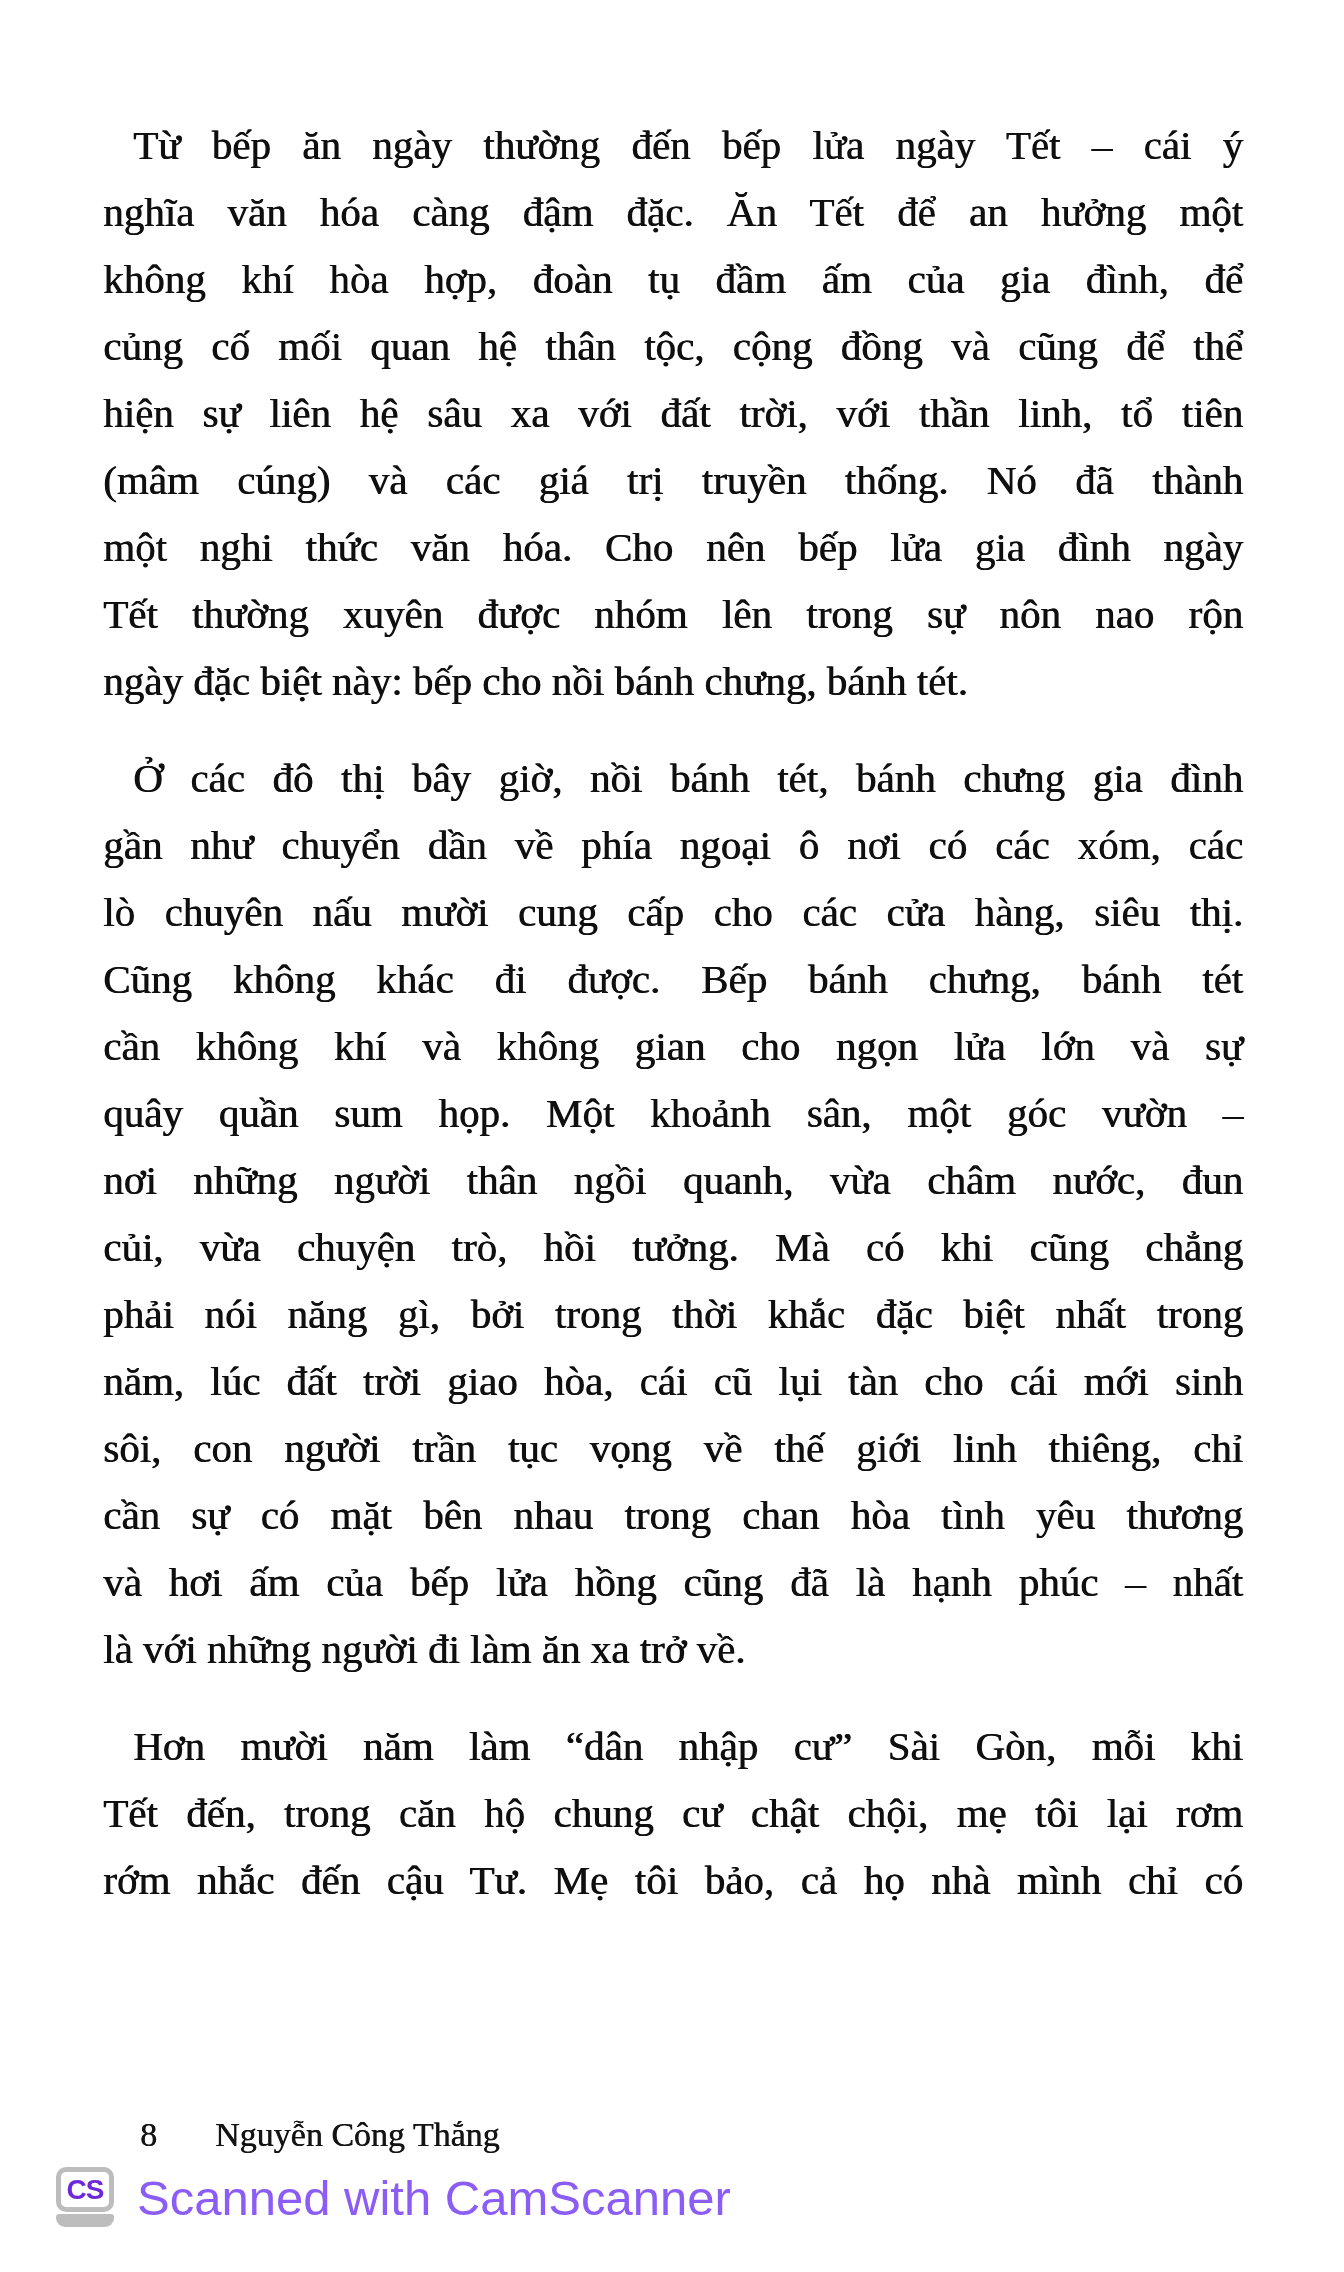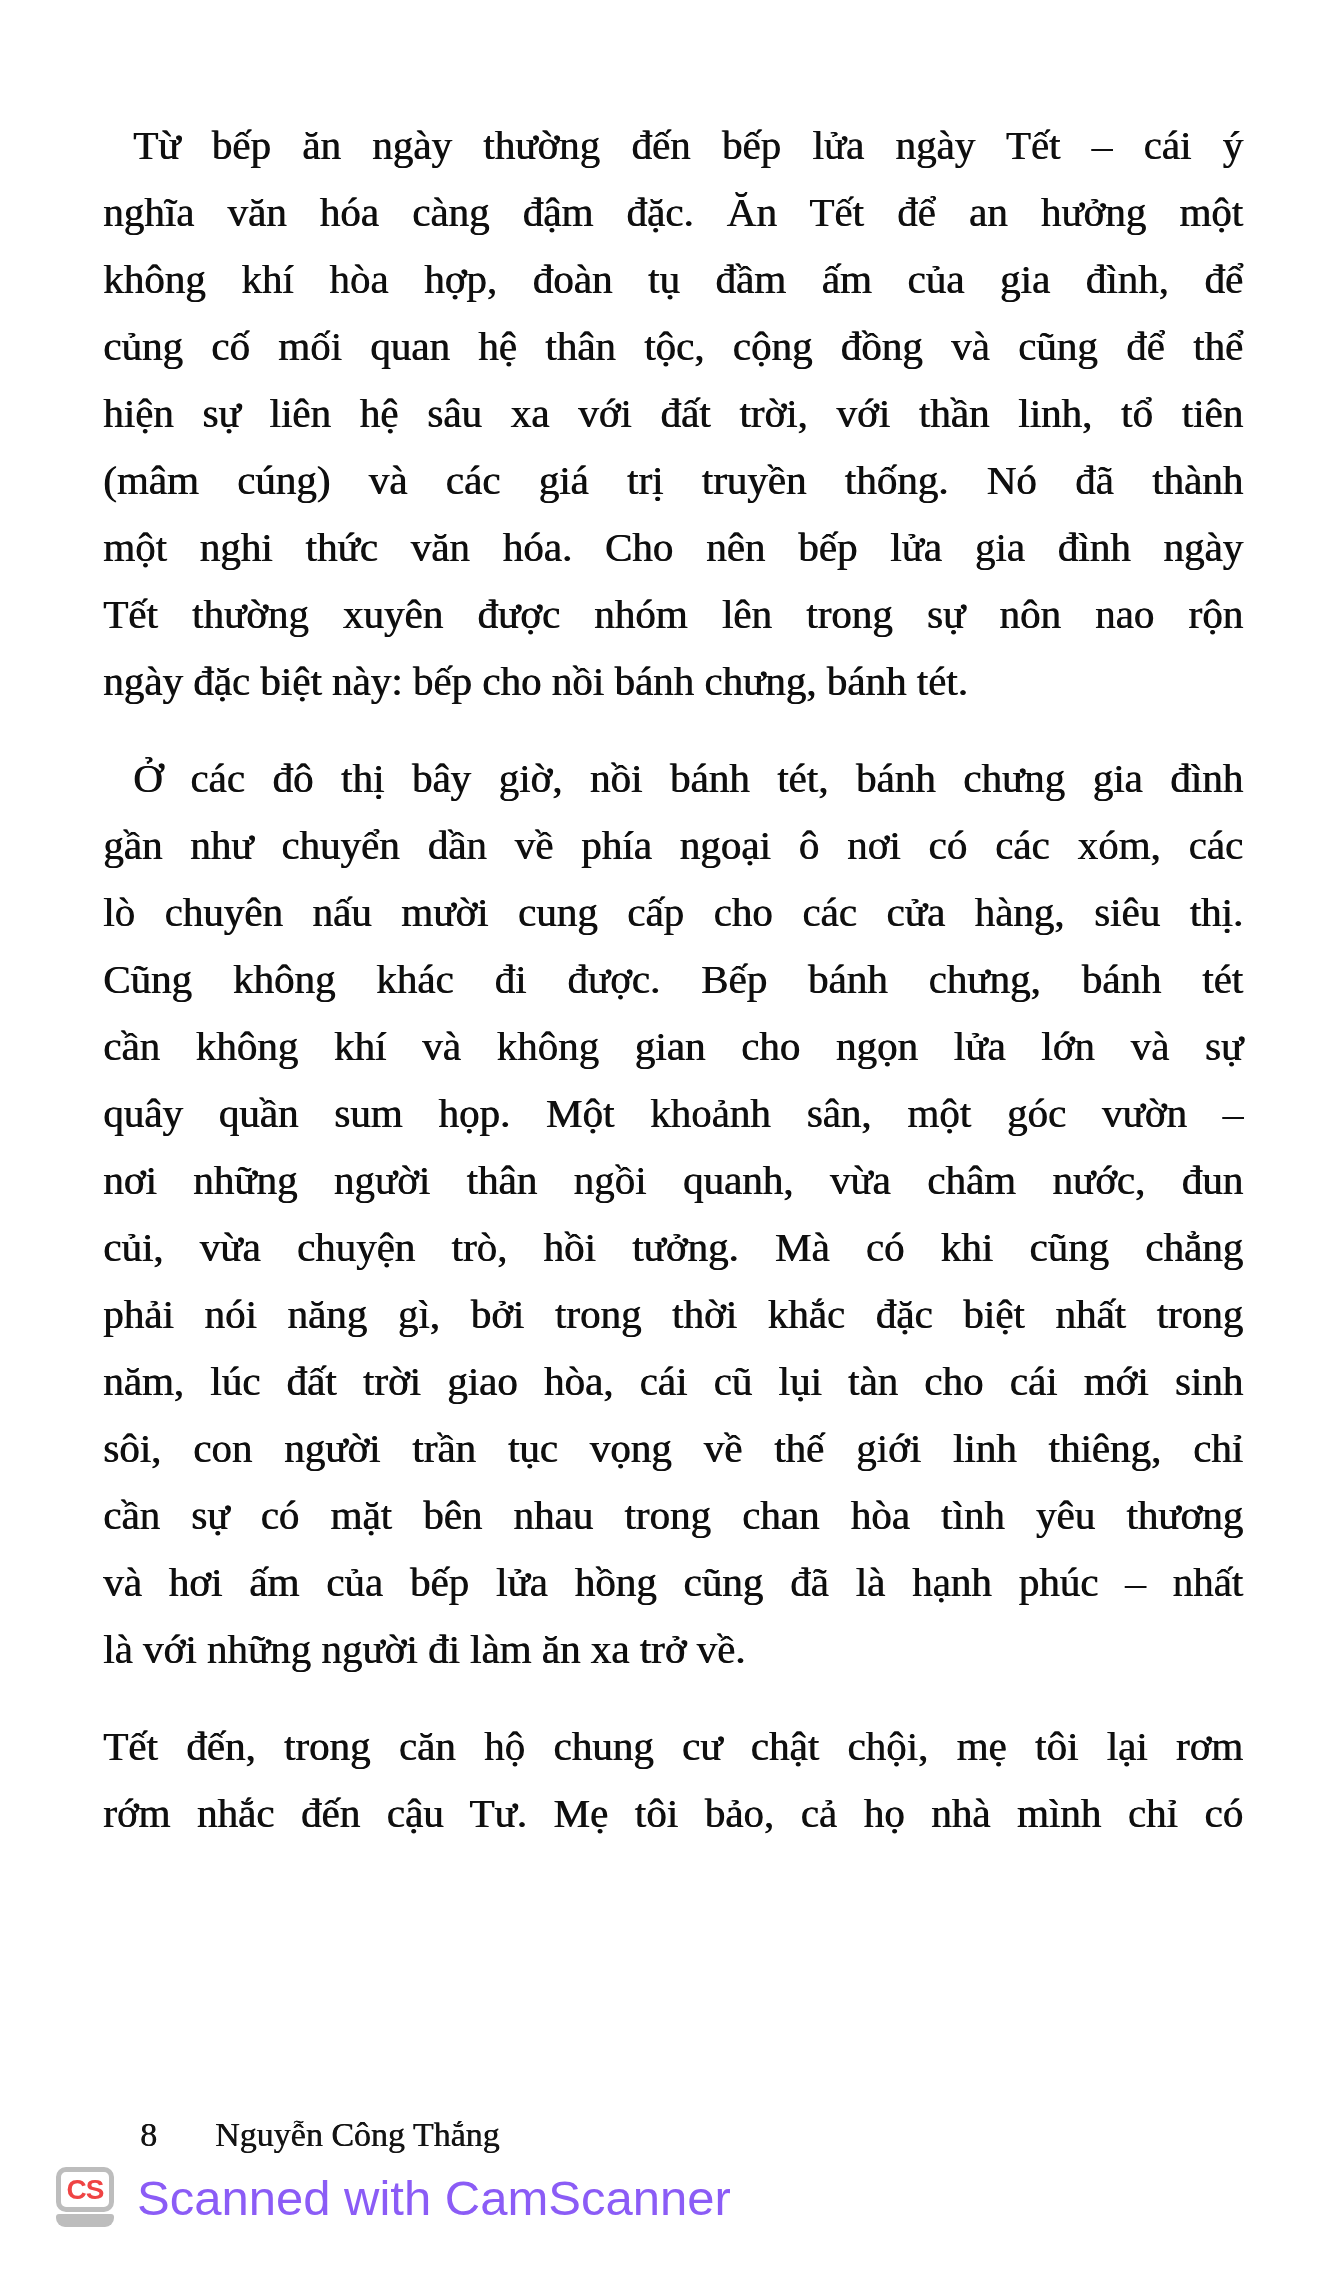--- a/index.html
+++ b/index.html
@@ -55,21 +55,21 @@
     height: 45px;
     border: 5px solid #bdbdbd;
     border-radius: 10px;
     display: flex;
     align-items: center;
     justify-content: center;
     font-family: "Liberation Sans", sans-serif;
     font-weight: bold;
     font-size: 28px;
     letter-spacing: -1px;
-    color: #ef4444;
+    color: #6d28d9;
   }
   .cs-base {
     width: 58px;
     height: 13px;
     margin-top: 2px;
     background: #bdbdbd;
     border-radius: 3px 3px 9px 9px;
   }
   .cs-label {
     position: absolute;
@@ -112,20 +112,21 @@
       <div class="line">củi, vừa chuyện trò, hồi tưởng. Mà có khi cũng chẳng</div>
       <div class="line">phải nói năng gì, bởi trong thời khắc đặc biệt nhất trong</div>
       <div class="line">năm, lúc đất trời giao hòa, cái cũ lụi tàn cho cái mới sinh</div>
       <div class="line">sôi, con người trần tục vọng về thế giới linh thiêng, chỉ</div>
       <div class="line">cần sự có mặt bên nhau trong chan hòa tình yêu thương</div>
       <div class="line">và hơi ấm của bếp lửa hồng cũng đã là hạnh phúc – nhất</div>
       <div class="line nojust">là với những người đi làm ăn xa trở về.</div>
     </div>
 
     <div class="para">
+      <div class="line first">Hơn mười năm làm “dân nhập cư” Sài Gòn, mỗi khi</div>
       <div class="line">Tết đến, trong căn hộ chung cư chật chội, mẹ tôi lại rơm</div>
       <div class="line">rớm nhắc đến cậu Tư. Mẹ tôi bảo, cả họ nhà mình chỉ có</div>
     </div>
 
   </div>
 
   <div class="book-footer">
     <span class="pageno">8</span><span class="author">Nguyễn Công Thắng</span>
   </div>
 

